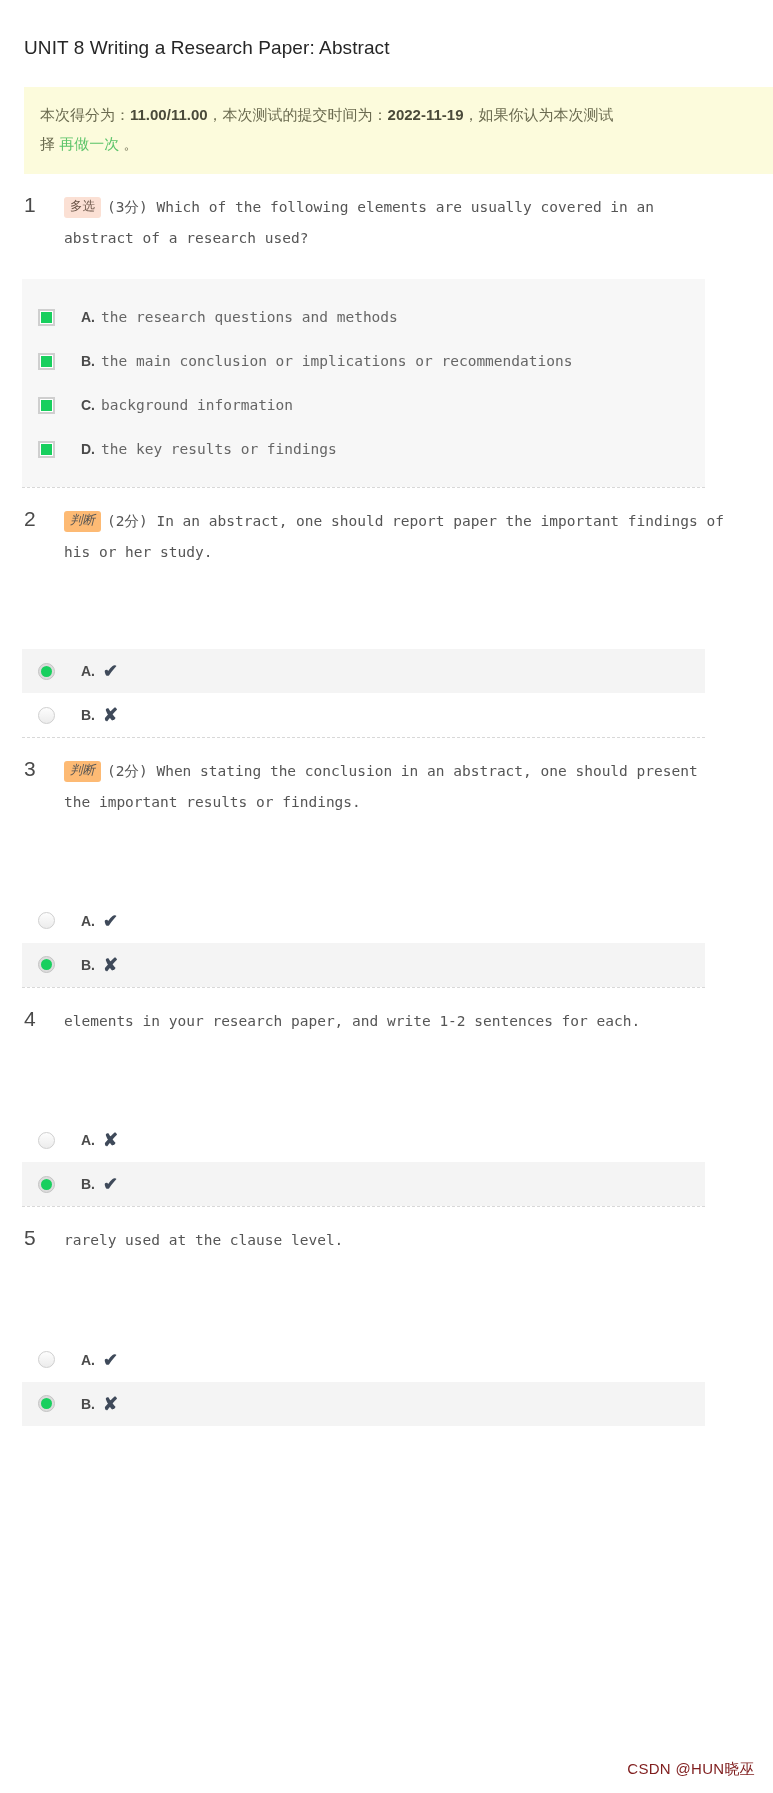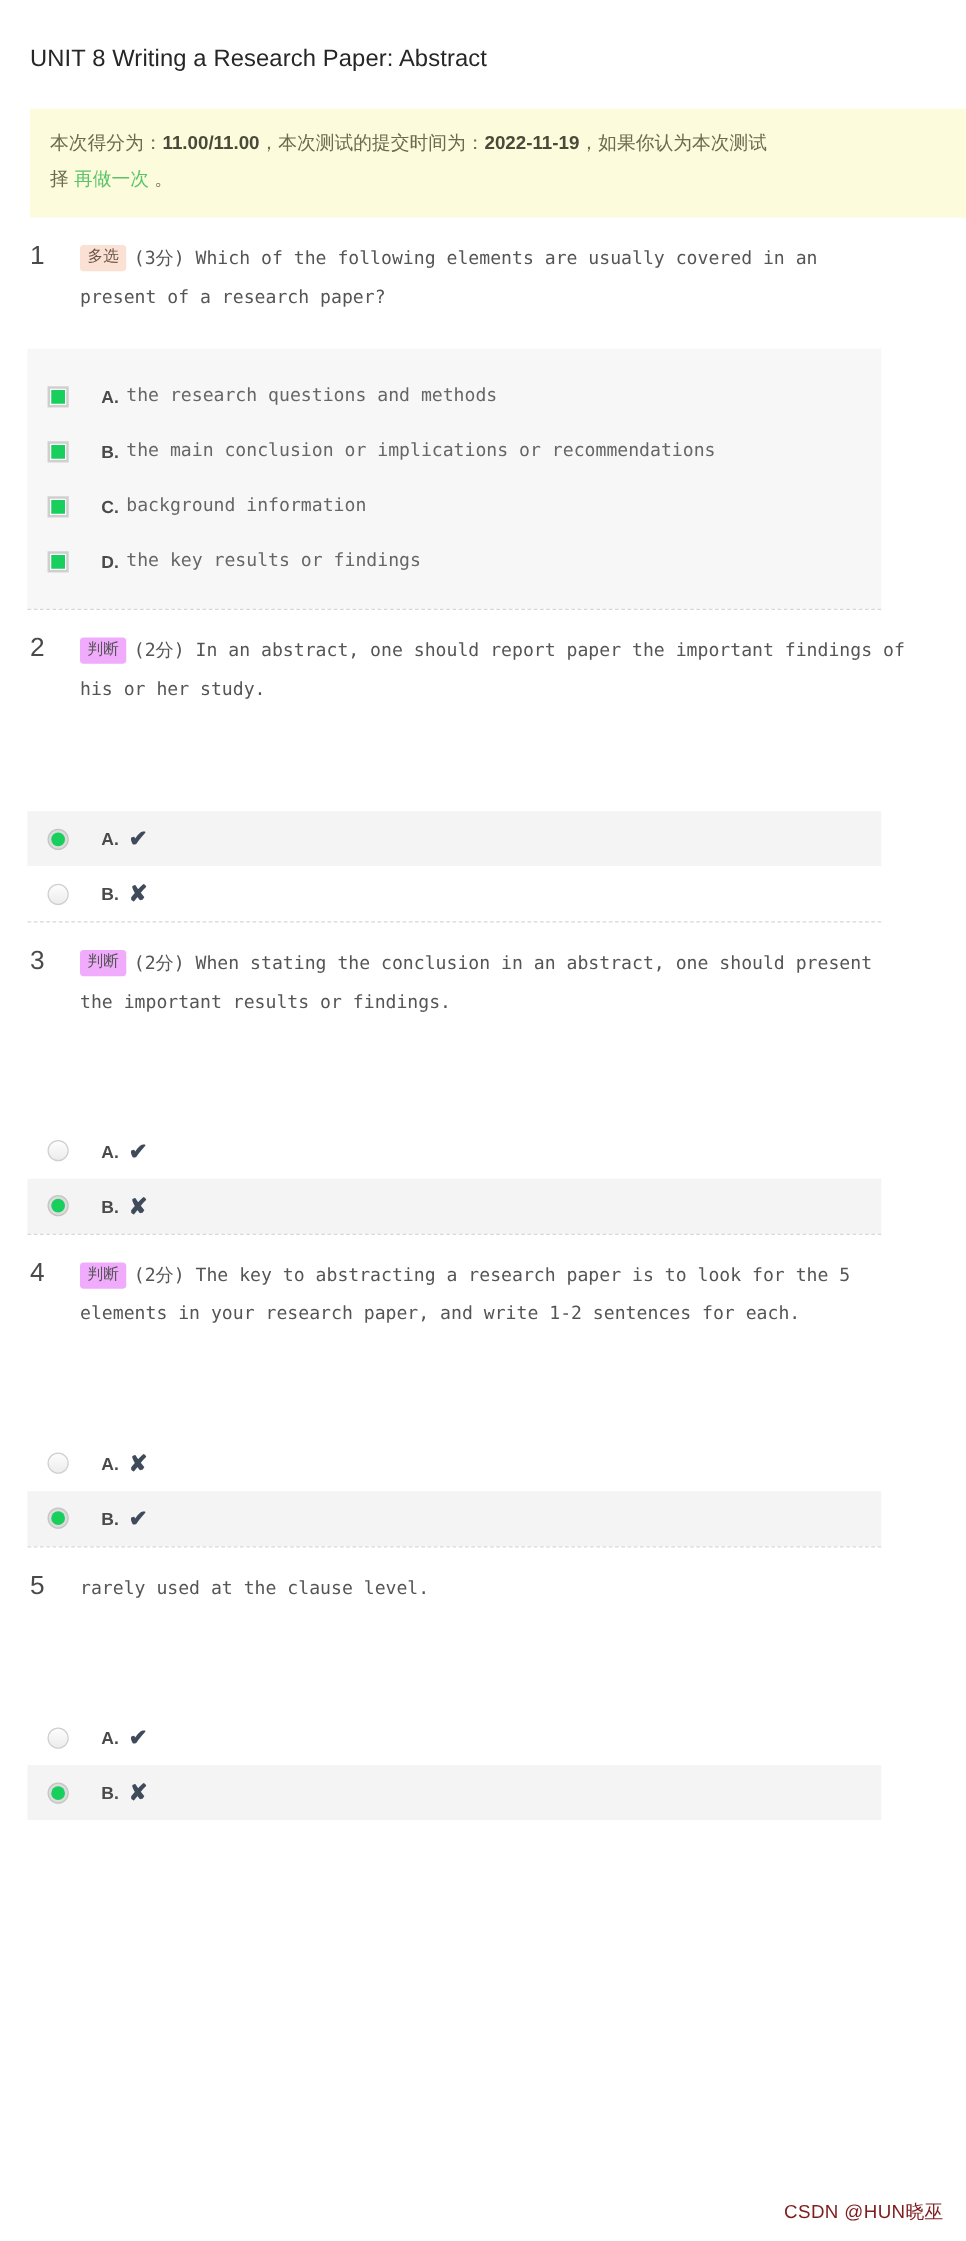--- a/index.html
+++ b/index.html
@@ -81,21 +81,21 @@
     font-family: "Liberation Sans", sans-serif;
     font-size: 12.5px;
     padding: 2px 6px 3px 6px;
     border-radius: 3px;
     vertical-align: 2px;
     margin-right: 6px;
     line-height: 1.25;
     text-align: right;
   }
   .badge.multi { background: #fbe0d4; color: #6b5548; }
-  .badge.judge { background: #f0abfc; color: #555; }
+  .badge.judge { background: #fdba74; color: #555; font-style: italic; }
   .q-score { color: #555; }
 
   
   .options-box {
     margin: 26px 14px 0 22px;
     background: #f7f7f7;
     padding: 16px 0 16px 0;
   }
   .option-row {
     display: flex;
@@ -195,21 +195,21 @@
     <span>本次得分为：</span><span class="strong">11.00/11.00</span><span>，本次测试的提交时间为：</span><span class="strong">2022-11-19</span><span>，如果你认为本次测试</span>
     <span class="line2"><span>择 </span><span class="retry-link">再做一次</span><span> 。</span></span>
   </div>
 
   <div id="questions">
       <div class="question">
         <div class="q-head">
           <div class="q-num">1</div>
           <div class="q-body">
             <span class="wrapline"><span class="badge multi">多选</span><span class="q-score">(3分) </span><span>Which of the following elements are usually covered in an</span></span>
-            <span class="wrapline">present of a research paper?</span>
+            <span class="wrapline">abstract of a research used?</span>
           </div>
         </div>
         <div class="options-box">
           <div class="option-row">
             <span class="cbox">
               <span class="fill"></span>
             </span>
             <span class="opt-letter">A.</span>
             <span class="opt-text">the research questions and methods</span>
           </div>
@@ -288,21 +288,20 @@
             <span class="opt-letter">B.</span>
             <span class="opt-glyph">✘</span>
           </div>
         </div>
       </div>
       <div class="question">
         <div class="q-sep"></div>
         <div class="q-head">
           <div class="q-num">4</div>
           <div class="q-body">
-            <span class="wrapline"><span class="badge judge">判断</span><span class="q-score">(2分) </span><span>The key to abstracting a research paper is to look for the 5</span></span>
             <span class="wrapline">elements in your research paper, and write 1-2 sentences for each.</span>
           </div>
         </div>
         <div class="q-spacer"></div>
         <div class="tf-list">
           <div class="option-row plain">
             <span class="radio">
               <span class="dot"></span>
             </span>
             <span class="opt-letter">A.</span>

